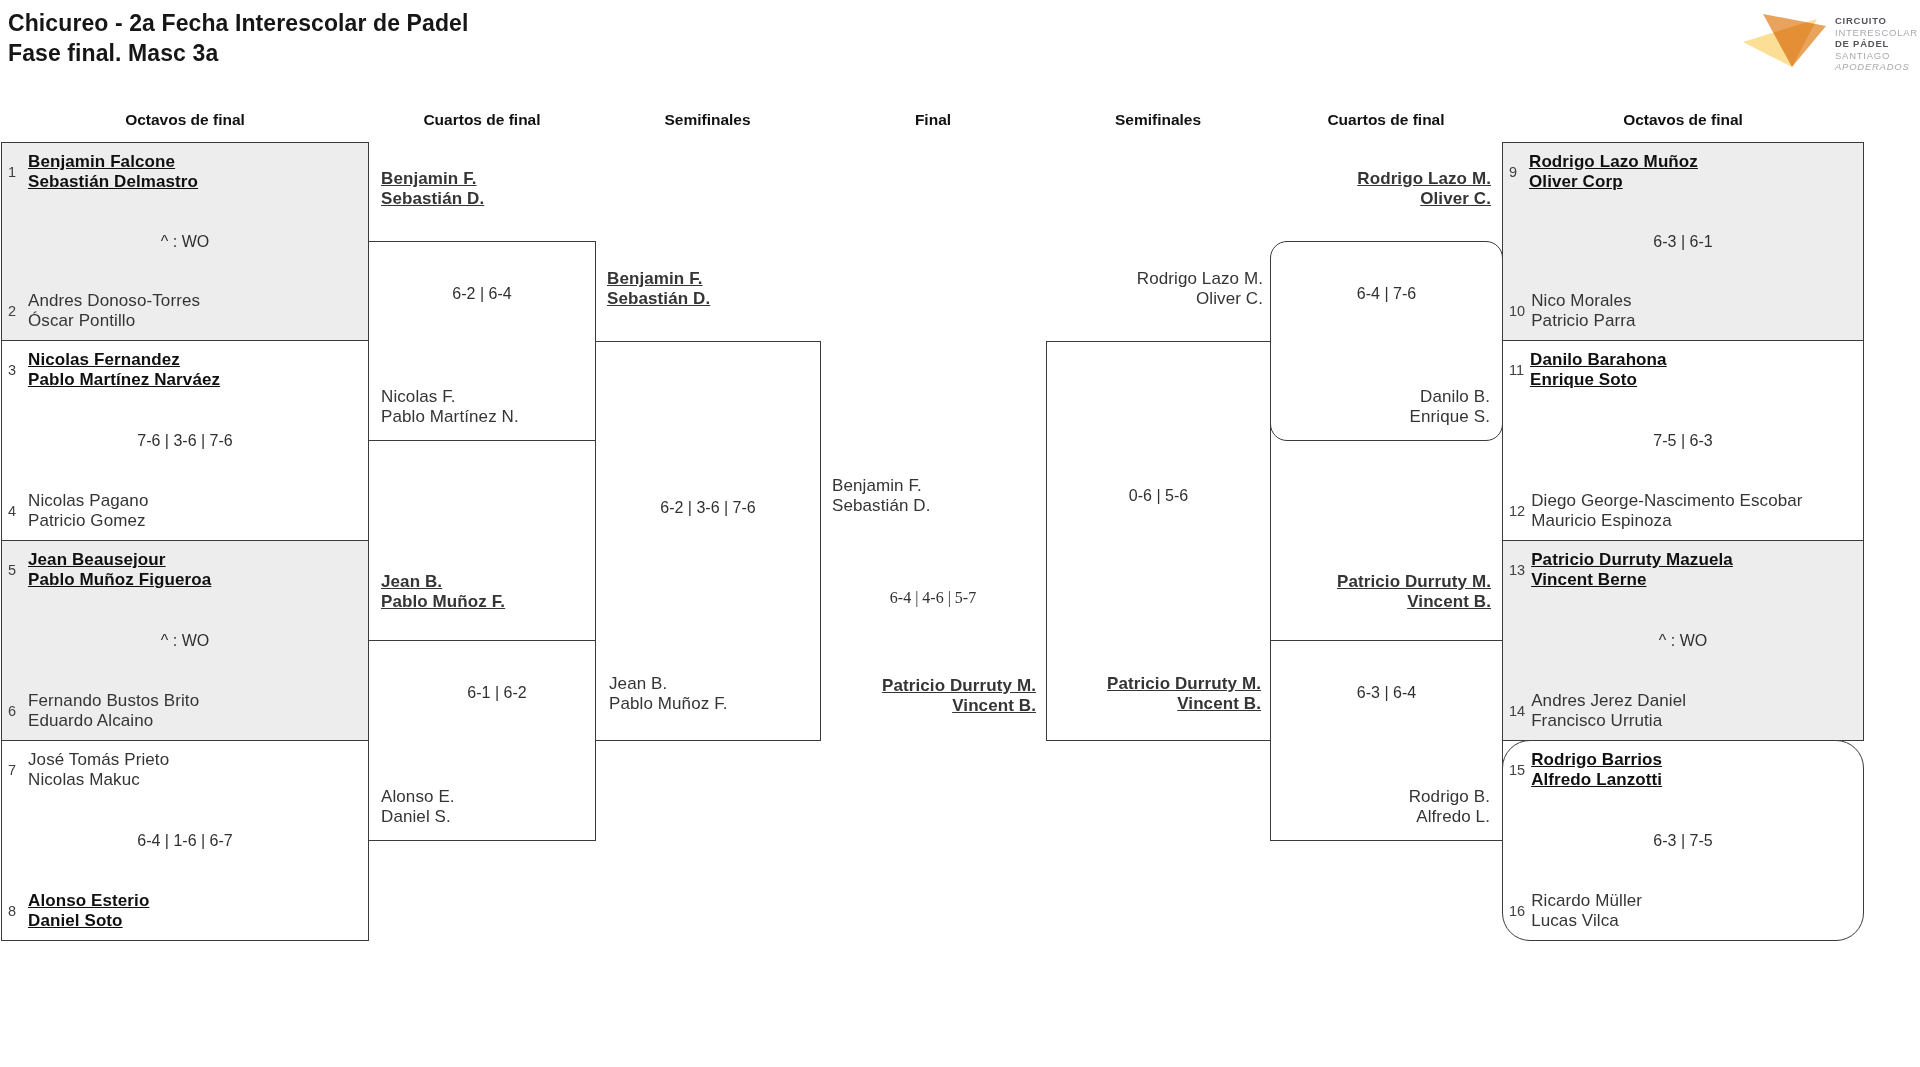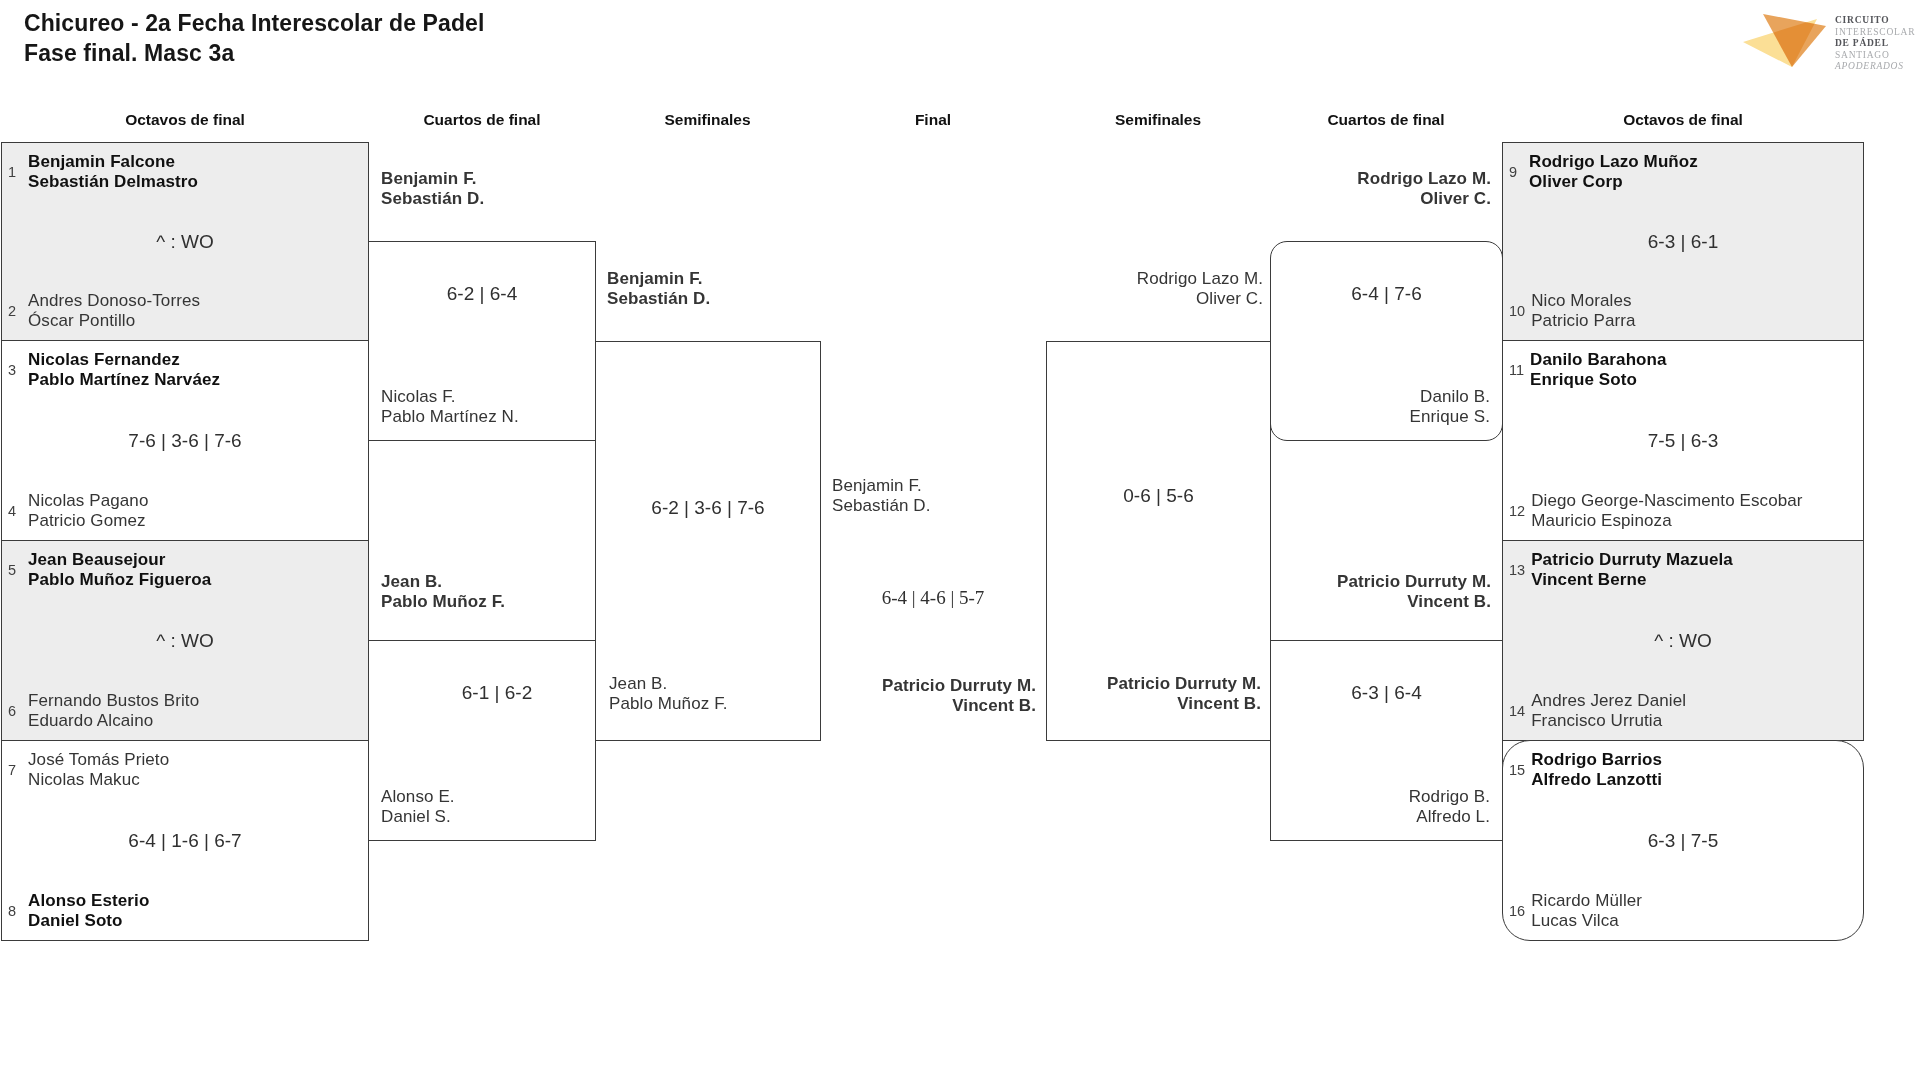--- a/index.html
+++ b/index.html
@@ -1,37 +1,37 @@
 <!DOCTYPE html>
 <html><head>
 <meta charset="utf-8">
 <style>
   html,body{margin:0;padding:0;background:#fff;}
   body{font-family:"Liberation Sans",sans-serif;-webkit-font-smoothing:antialiased;}
   .page{position:relative;width:1920px;height:1067px;background:#ffffff;overflow:hidden;}
-  .abs{position:absolute;margin-left:16px;}
+  .abs{position:absolute;}
   .title{font-size:23px;font-weight:600;color:#161616;line-height:30px;letter-spacing:.1px;}
   .colhead{position:absolute;top:111px;text-align:center;font-size:15.5px;font-weight:700;color:#111;}
   .mbox{position:absolute;border:1px solid #3b3b3b;box-sizing:border-box;background:#fff;}
   .gray{background:#ededed;}
   .noleft{border-left:none;}
   .team{display:flex;align-items:center;gap:6px;}
   .seed{font-size:14.5px;color:#3f3f3f;min-width:14px;flex:0 0 auto;}
   .names{display:flex;flex-direction:column;font-size:17px;line-height:20px;color:#353535;letter-spacing:.1px;}
   .names span{display:block;}
-  .win{font-weight:700;color:#101010;}
+  .win{font-weight:700;color:#101010;text-decoration:underline;}
   .tt{position:absolute;top:9px;left:6px;right:5px;}
   .tb{position:absolute;bottom:9px;left:6px;right:5px;}
-  .sc{position:absolute;left:0;right:0;text-align:center;font-size:19px;line-height:20px;color:#303030;}
+  .sc{position:absolute;left:0;right:0;text-align:center;font-size:16px;line-height:20px;color:#303030;}
   .sc.mid{top:50%;transform:translateY(-50%);}
   .nameblock{position:absolute;font-size:17px;line-height:20px;color:#353535;letter-spacing:.1px;}
   .nameblock span{display:block;}
   .ra{text-align:right;}
   .logo{position:absolute;left:1735px;top:6px;width:184px;height:72px;}
-  .logo-text{position:absolute;left:100px;top:9px;font-size:9.5px;line-height:11.6px;letter-spacing:.75px;color:#A8AAAD;white-space:nowrap;font-family:Liberation Serif, serif;}
+  .logo-text{position:absolute;left:100px;top:9px;font-size:9.5px;line-height:11.6px;letter-spacing:.75px;color:#A8AAAD;white-space:nowrap;}
   .logo-text .dark{color:#54555A;font-weight:700;}
   .logo-text .it{font-style:italic;}
 </style>
 </head>
 <body>
 
 <div class="page">
 
   <div class="abs title" style="left:8px;top:8px;">
     <div>Chicureo - 2a Fecha Interescolar de Padel</div>

